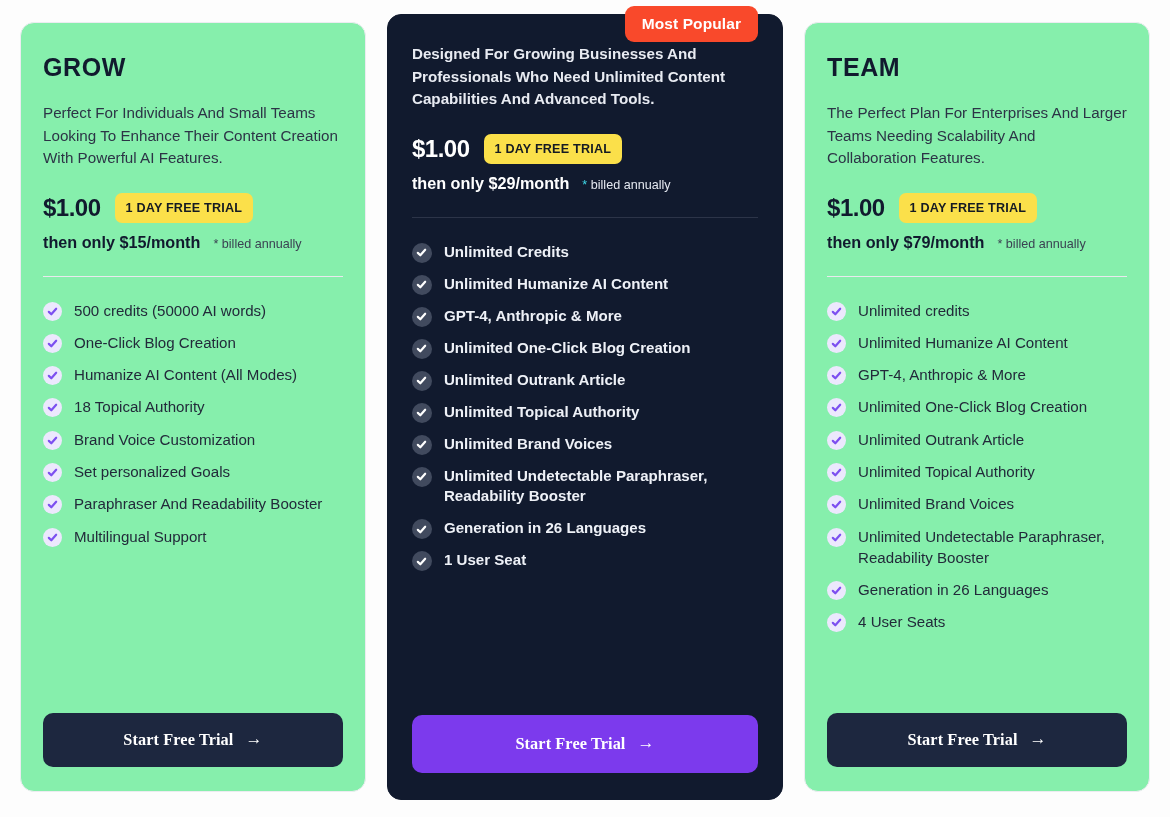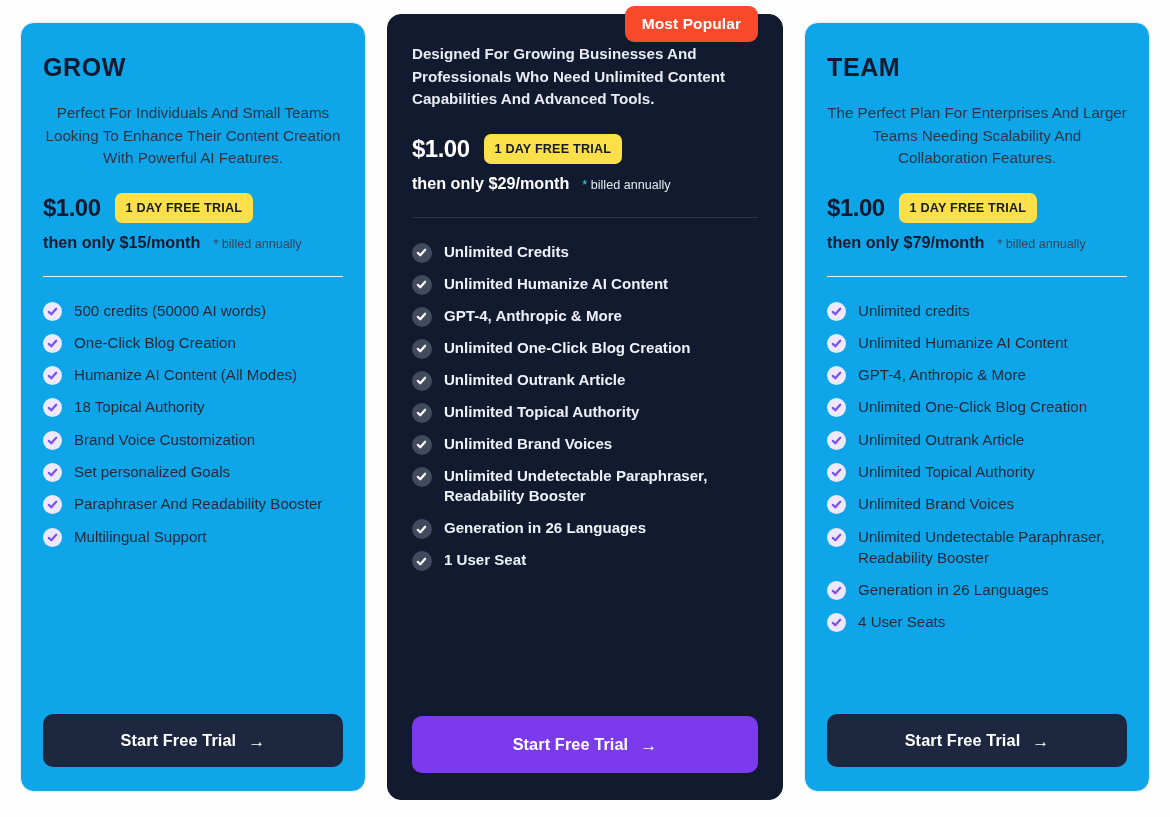--- a/index.html
+++ b/index.html
@@ -30,21 +30,21 @@
   .card {
     position: relative;
     width: 358px;
     border-radius: 14px;
     padding: 30px 22px 24px 22px;
     display: flex;
     flex-direction: column;
   }
 
   .card.light {
-    background: #0ea5e9;
+    background: #86efac;
     border: 1px solid #ececf1;
     min-height: 770px;
   }
 
   .card.dark {
     background: #111a2e;
     border: 1px solid #111a2e;
     min-height: 786px;
     margin-top: -8px;
     padding: 28px 24px 26px 24px;
@@ -76,21 +76,21 @@
   .light .plan-name { color: #111a2e; }
   .dark  .plan-name { color: #ffffff; margin-bottom: 19px; }
 
   
   .plan-desc {
     font-size: 15.2px;
     line-height: 1.48;
     margin-bottom: 23px;
     max-width: 320px;
   }
-  .light .plan-desc { color: #2c3446; text-align: center; }
+  .light .plan-desc { color: #2c3446; }
   .dark  .plan-desc { color: #e8ebf2; font-weight: 600; max-width: 330px; }
 
   
   .price-row {
     display: flex;
     align-items: center;
     gap: 14px;
     margin-bottom: 10px;
   }
 
@@ -187,27 +187,27 @@
   .light .feature-text { color: #222a3a; }
   .dark  .feature-text { color: #eef1f7; font-weight: 600; }
 
   
   .cta {
     margin-top: 22px;
     width: 100%;
     border: none;
     border-radius: 10px;
     padding: 17px 10px;
-    font-family: Liberation Sans, sans-serif;
+    font-family: Liberation Serif, serif;
     font-size: 16.3px;
     font-weight: 700;
     color: #ffffff;
     cursor: pointer;
     display: flex;
-    align-items: flex-end;
+    align-items: flex-start;
     justify-content: center;
     gap: 12px;
     letter-spacing: .1px;
   }
   .cta.navy   { background: #1d273f; }
   .cta.purple { background: #7c3aed; padding: 19px 10px; }
 
   .cta .arrow { font-size: 17px; line-height: 1; }
 </style>
 </head>

